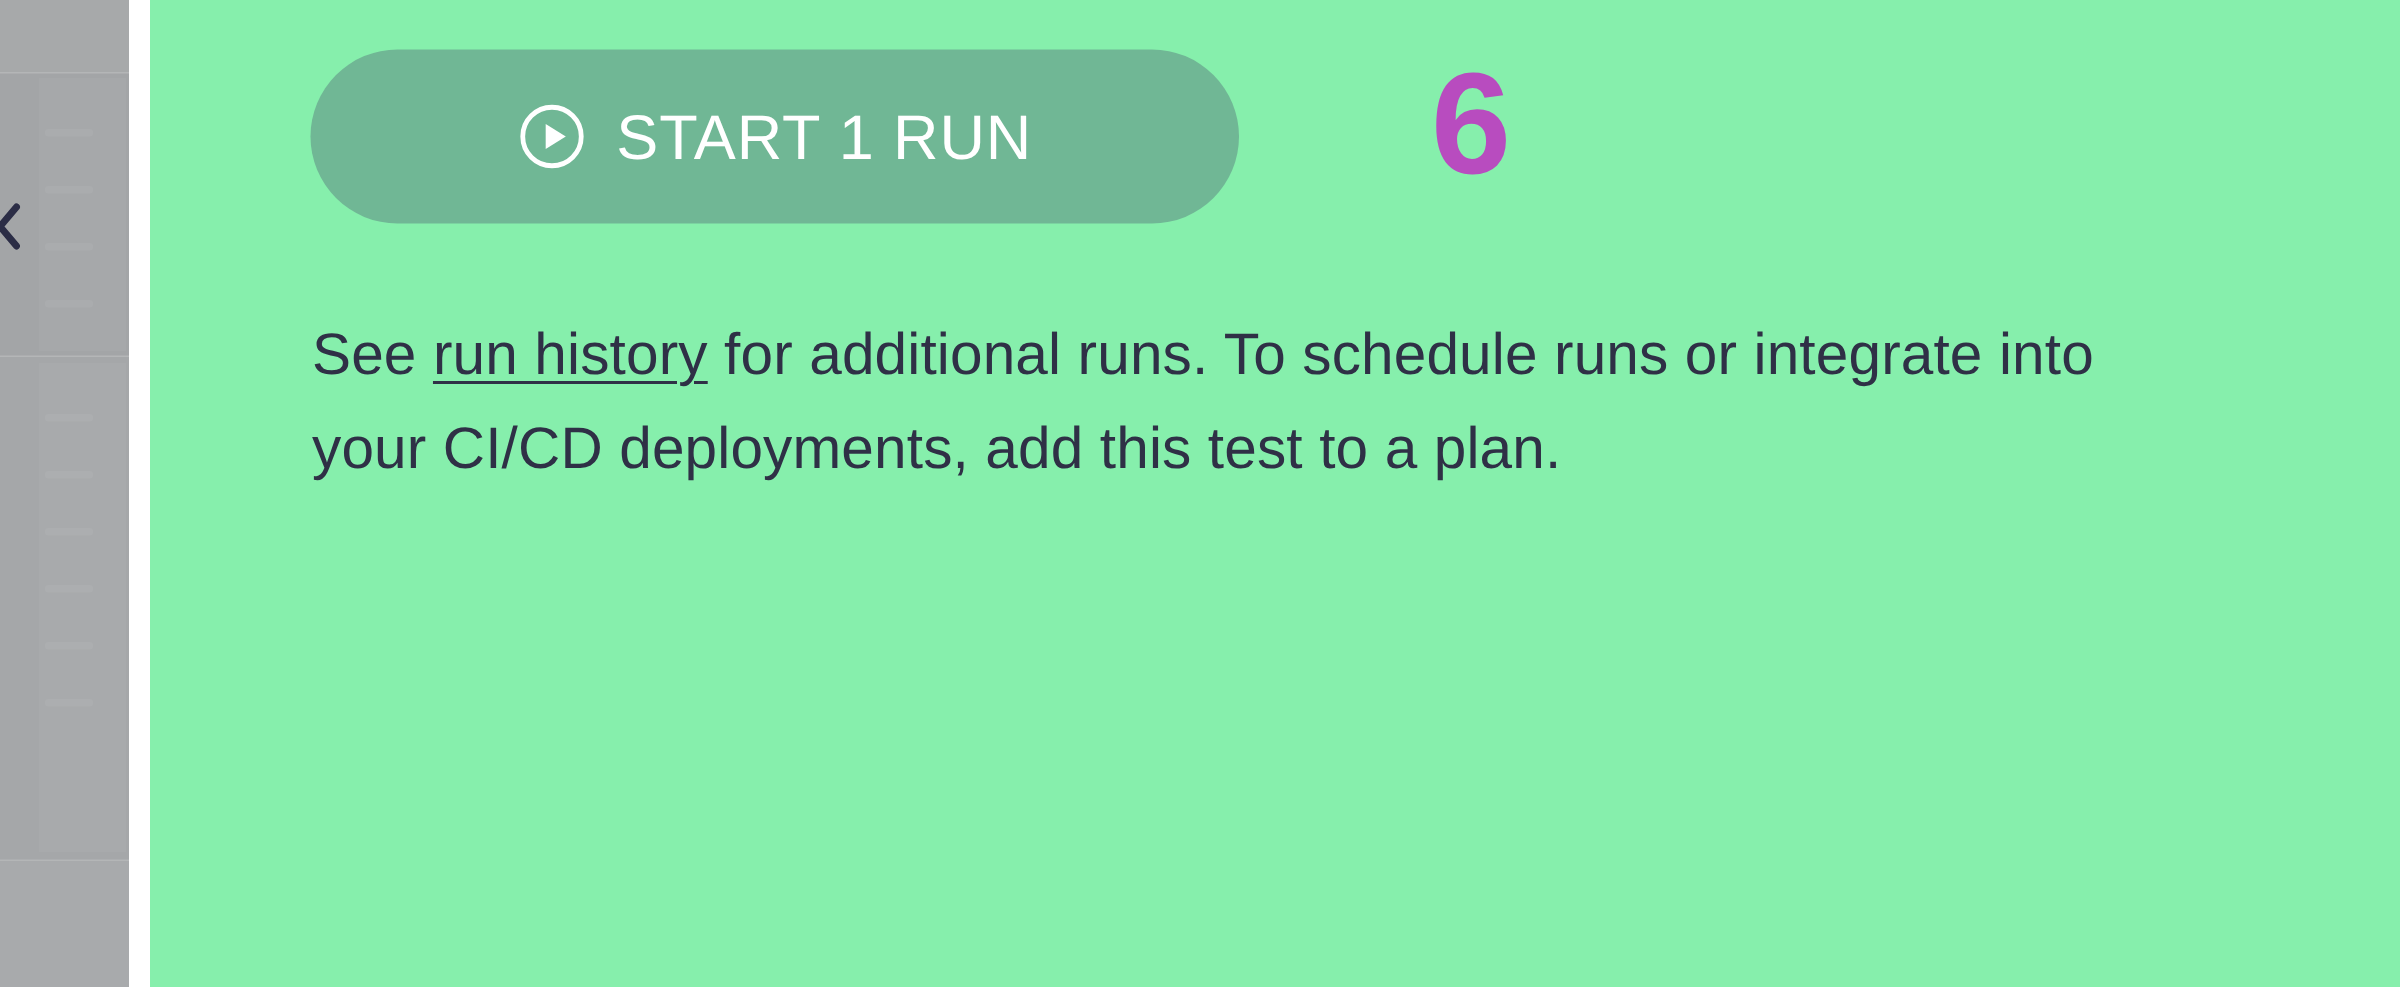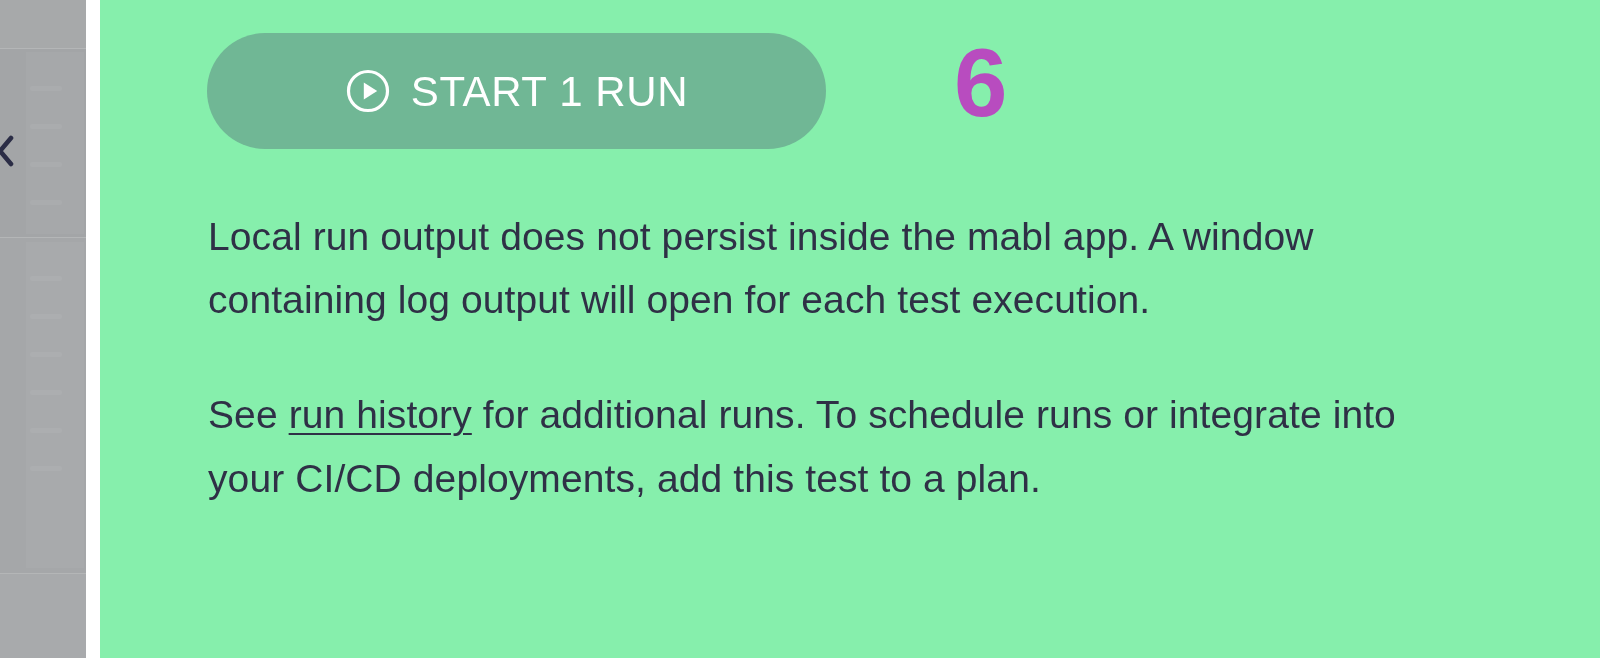--- a/index.html
+++ b/index.html
@@ -232,23 +232,20 @@
           </svg>
         </span>
         <span class="start-run-label">START 1 RUN</span>
       </button>
 
       <span class="step-marker">6</span>
     </div>
 
     <div class="copy-block">
 
-      <p class="copy-paragraph">
-        <span>Local run output does not persist inside the mabl app. A window containing log output will open for each test execution.</span>
-      </p>
 
       <p class="copy-paragraph">
         <span>See </span><a class="inline-link">run history</a><span> for additional runs. To schedule runs or integrate into your CI/CD deployments, add this test to a plan.</span>
       </p>
 
     </div>
 
   </div>
 </div>
 

